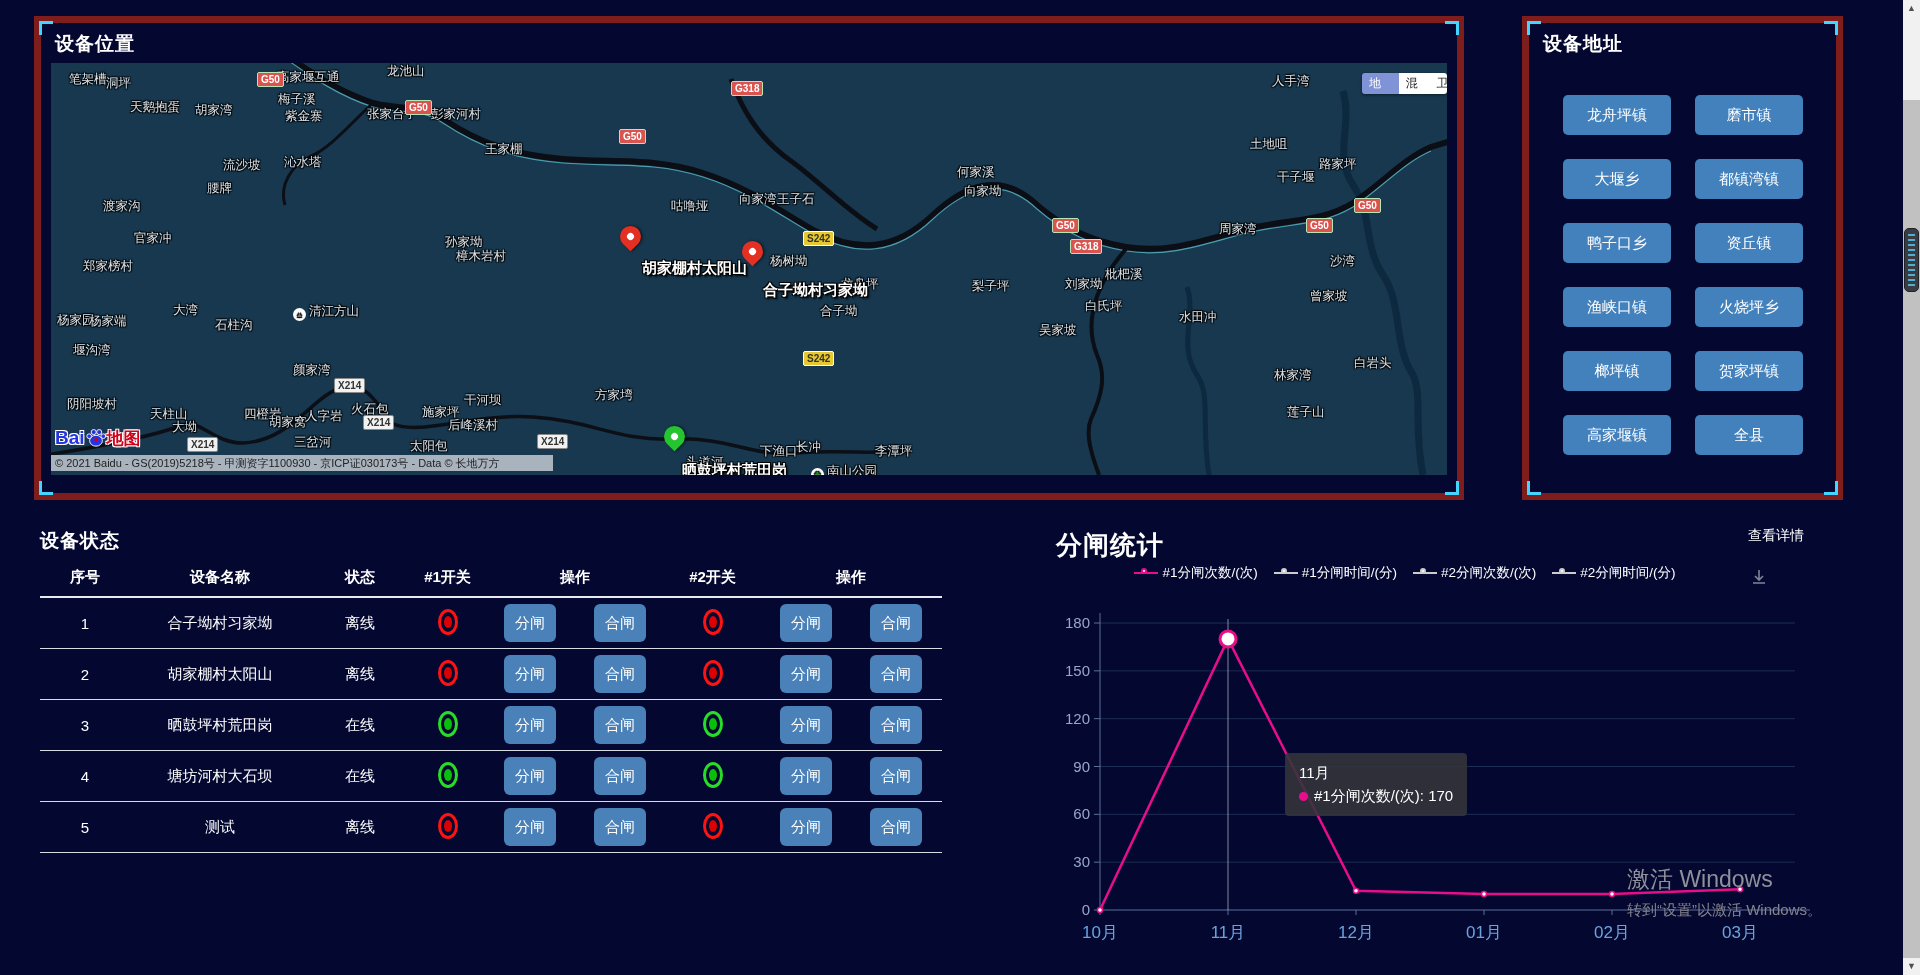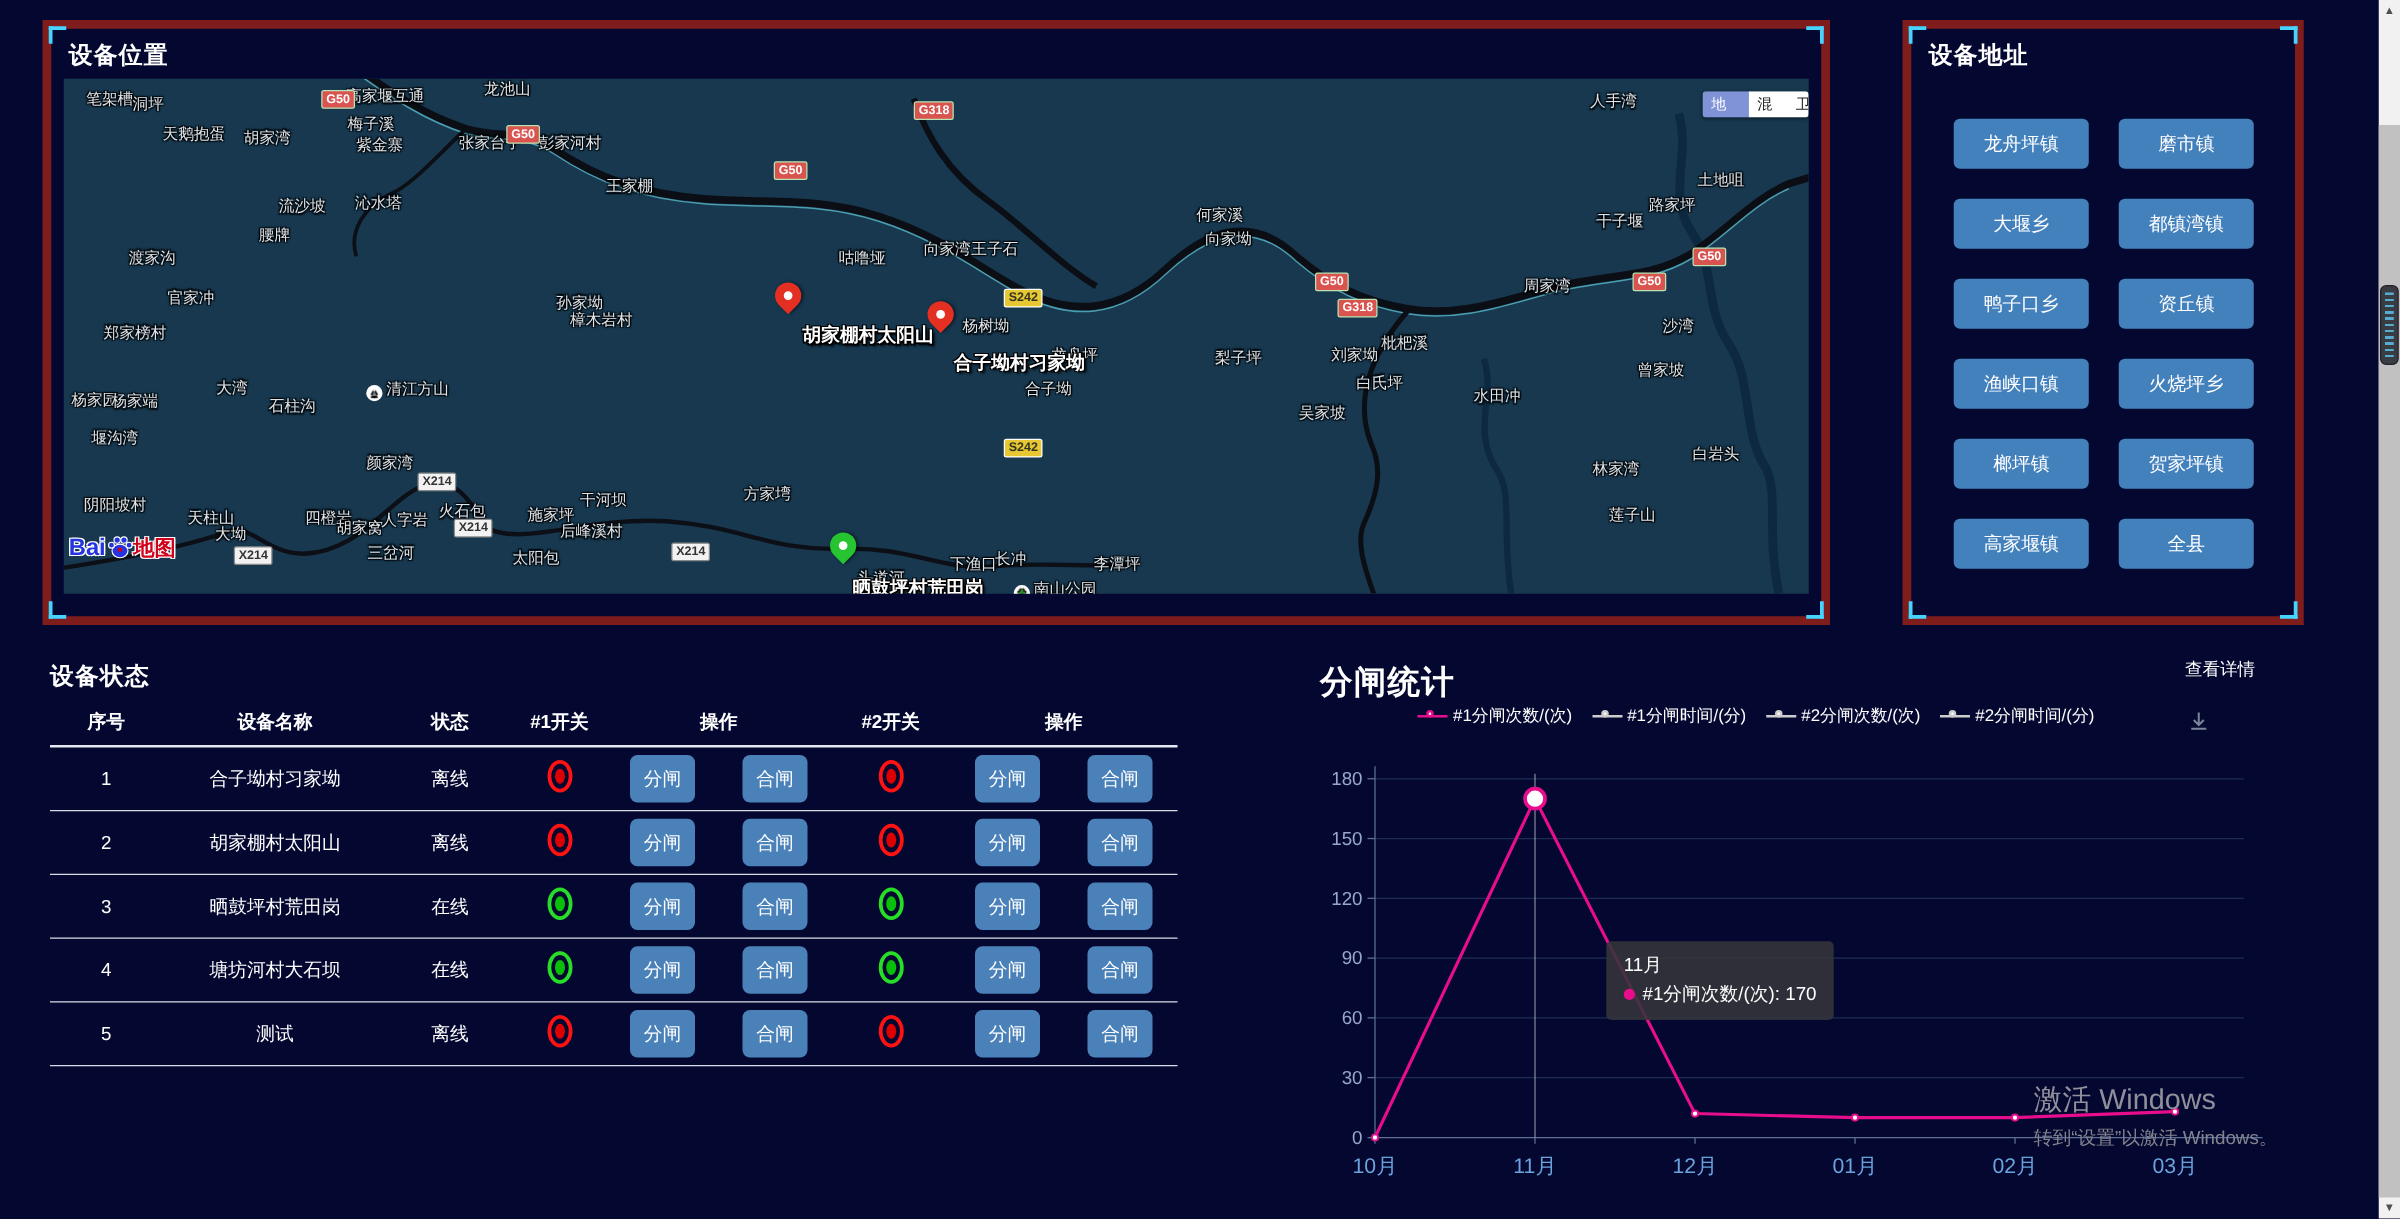--- a/index.html
+++ b/index.html
@@ -178,21 +178,21 @@
           <span class="mlabel" style="left: 1168px; top: 158px;">周家湾</span>
           <span class="mlabel" style="left: 921px; top: 215px;">梨子坪</span>
           <span class="mlabel" style="left: 1014px; top: 213px;">刘家坳</span>
           <span class="mlabel" style="left: 1054px; top: 203px;">枇杷溪</span>
           <span class="mlabel" style="left: 1034px; top: 235px;">白氏坪</span>
           <span class="mlabel" style="left: 1128px; top: 246px;">水田冲</span>
           <span class="mlabel" style="left: 988px; top: 259px;">吴家坡</span>
           <span class="mlabel" style="left: 1279px; top: 190px;">沙湾</span>
           <span class="mlabel" style="left: 1259px; top: 225px;">曾家坡</span>
           <span class="mlabel" style="left: 1221px; top: 10px;">人手湾</span>
-          <span class="mlabel" style="left: 1307px; top: 73px; text-align: right;">土地咀</span>
+          <span class="mlabel" style="left: 1199px; top: 73px; text-align: right;">土地咀</span>
           <span class="mlabel" style="left: 1268px; top: 93px;">路家坪</span>
           <span class="mlabel" style="left: 1226px; top: 106px;">干子堰</span>
           <span class="mlabel" style="left: 1223px; top: 304px;">林家湾</span>
           <span class="mlabel" style="left: 1303px; top: 292px;">白岩头</span>
           <span class="mlabel" style="left: 1236px; top: 341px;">莲子山</span>
           <span class="mlabel" style="left: 635px; top: 391px;">头道河</span>
           <span class="mlabel" style="left: 709px; top: 380px;">下渔口</span>
           <span class="mlabel" style="left: 745px; top: 376px;">长冲</span>
           <span class="mlabel" style="left: 824px; top: 380px;">李潭坪</span>
           <span class="mlabel" style="left: 760px; top: 400px;"><i class="poi park"></i>南山公园</span>
@@ -227,20 +227,21 @@
         <span class="seg cut">卫星</span>
       </div>
       <div id="baidu-logo"><span class="bai">Bai</span><svg width="22" height="20" viewBox="0 0 24 22">
             <ellipse cx="12" cy="14" rx="7" ry="6" fill="#2534e0" stroke="#fff" stroke-width="1"></ellipse>
             <circle cx="4.5" cy="9" r="2.6" fill="#2534e0" stroke="#fff" stroke-width="1"></circle>
             <circle cx="9.5" cy="4.5" r="2.8" fill="#2534e0" stroke="#fff" stroke-width="1"></circle>
             <circle cx="15.5" cy="4.5" r="2.8" fill="#2534e0" stroke="#fff" stroke-width="1"></circle>
             <circle cx="20" cy="9" r="2.6" fill="#2534e0" stroke="#fff" stroke-width="1"></circle>
             <circle cx="12" cy="13" r="2" fill="#d0021b"></circle>
           </svg><span class="ditu">地图</span></div>
+      <div id="map-copyright">© 2021 Baidu - GS(2019)5218号 - 甲测资字1100930 - 京ICP证030173号 - Data © 长地万方</div>
     </div>
   </div>
 
   <div id="addr-panel" class="panel">
     <span class="corner tl"></span>
     <span class="corner tr"></span>
     <span class="corner bl"></span>
     <span class="corner br"></span>
     <div class="panel-title">设备地址</div>
     <div id="addr-grid">

